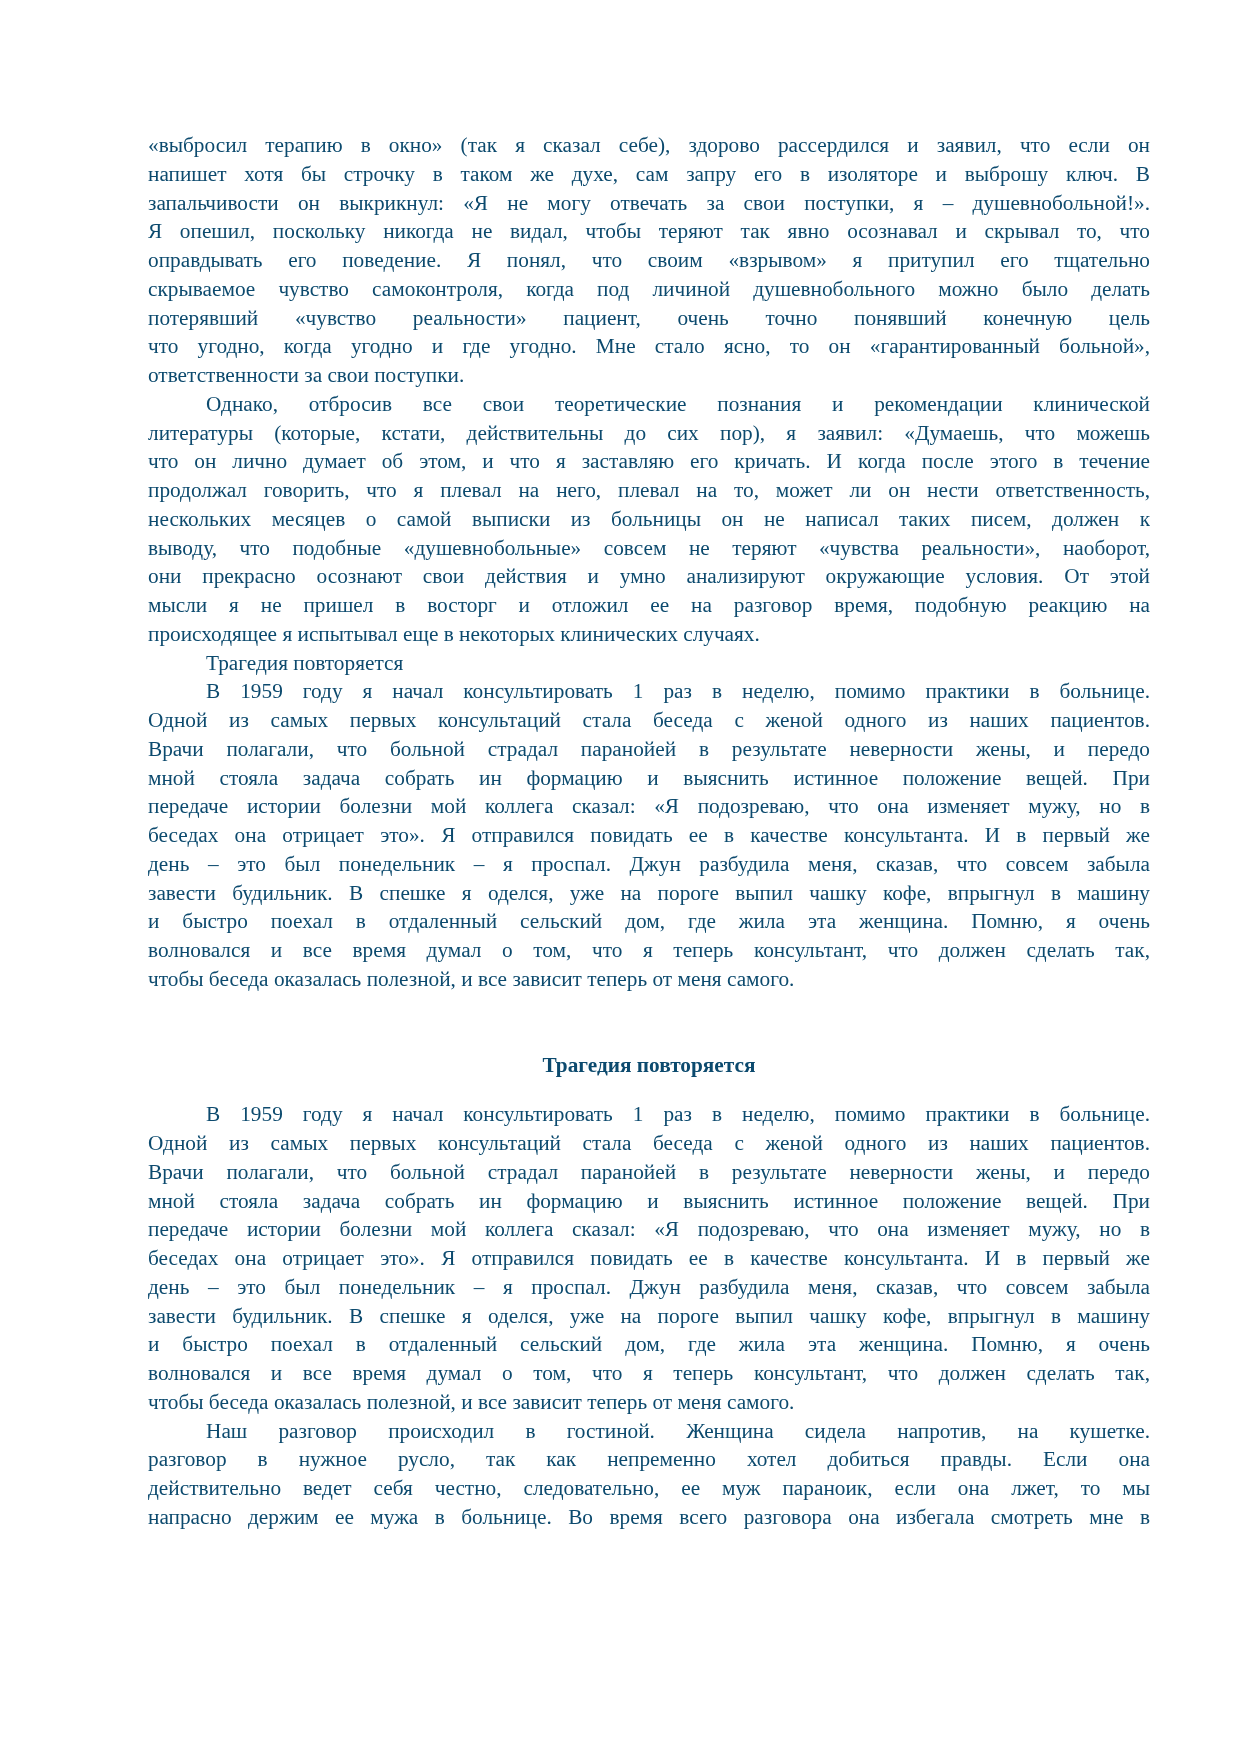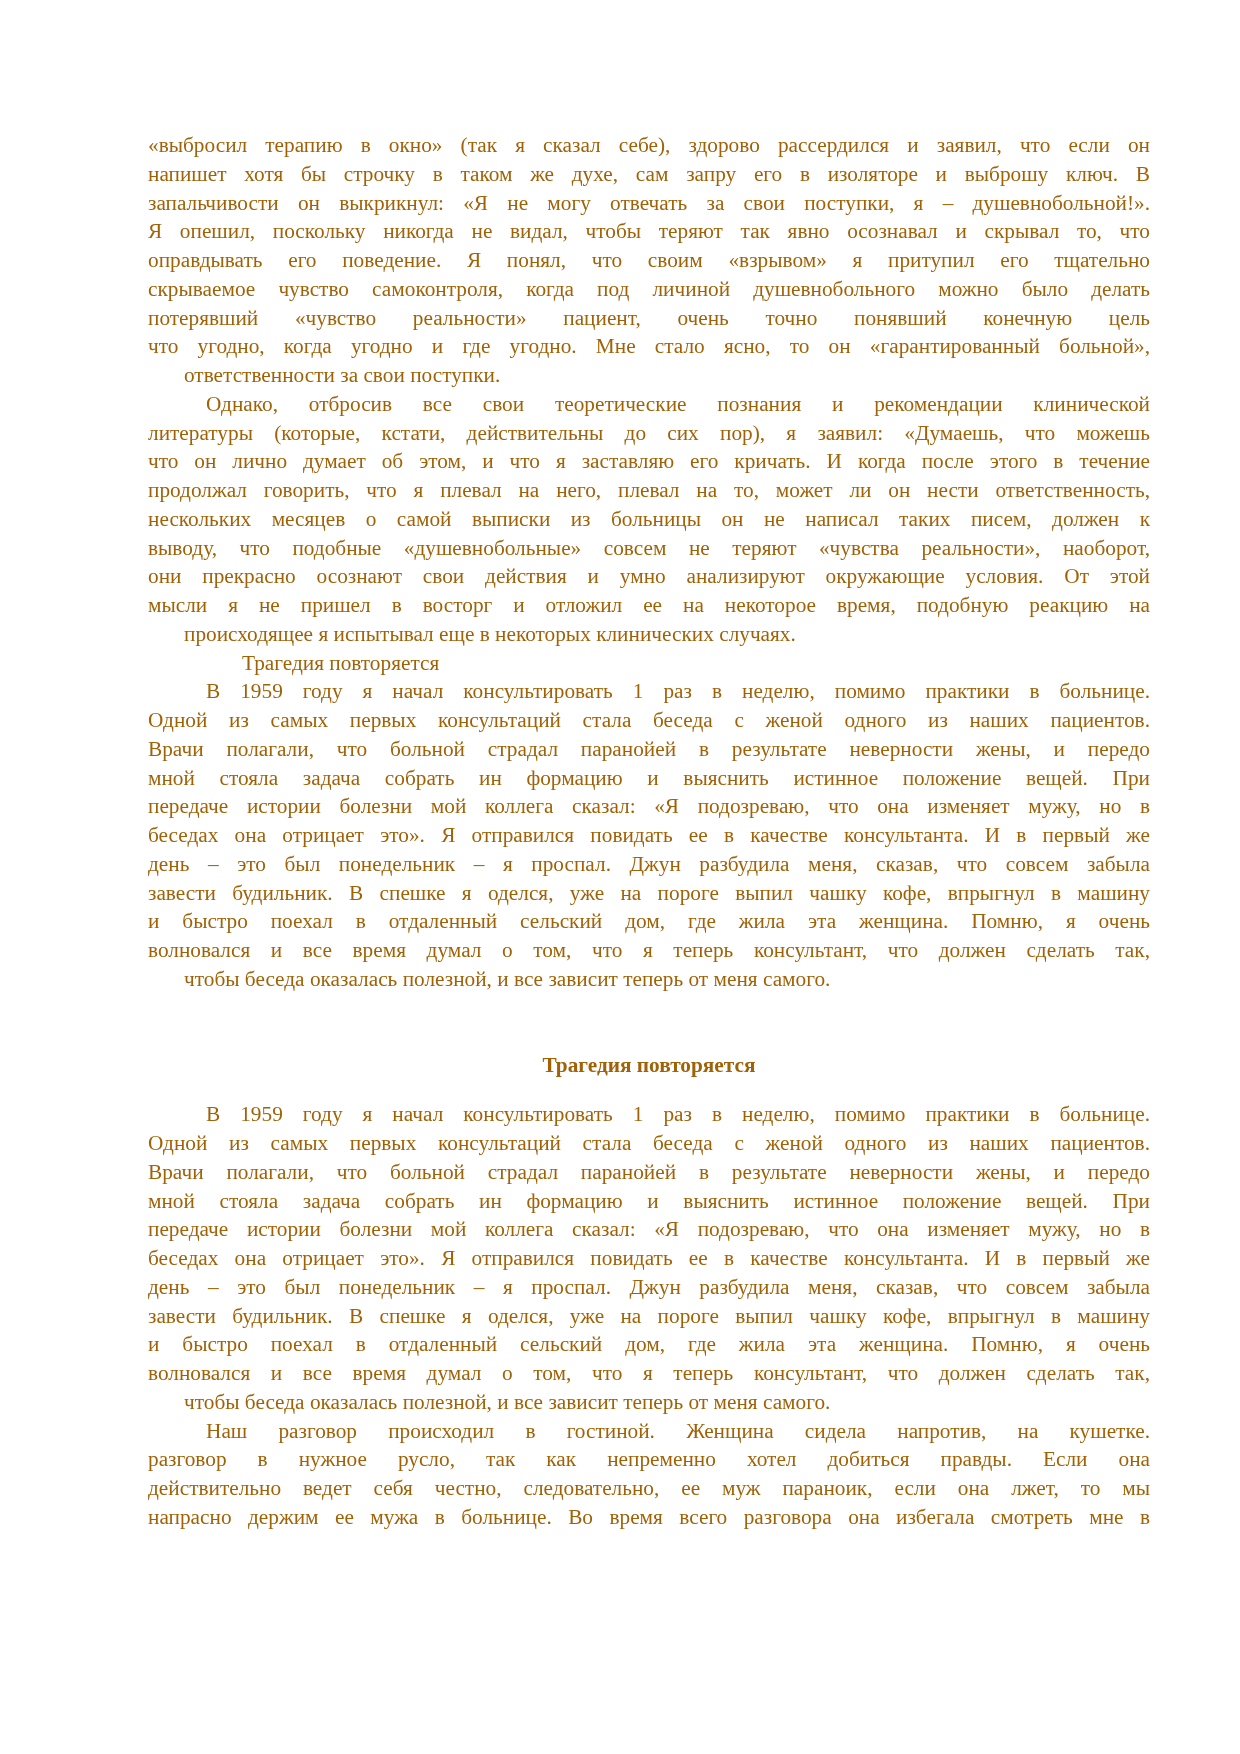--- a/index.html
+++ b/index.html
@@ -1,27 +1,27 @@
 <!DOCTYPE html>
 <html><head>
 <meta charset="utf-8">
 <style>
   html, body { margin: 0; padding: 0; background: #ffffff; }
   body { width: 1240px; height: 1754px; position: relative; overflow: hidden; }
   .page {
     position: absolute; left: 148px; top: 131px; width: 1002px;
     font-family: "Liberation Serif", "DejaVu Serif", serif;
-    font-size: 21.3px; color: #a16207;
+    font-size: 21.3px; color: #0c4a6e;
   }
   .ln {
     display: block; height: 28.75px; line-height: 28.75px;
     white-space: nowrap; text-align: justify; text-align-last: justify;
     overflow: hidden;
   }
-  .ln.last { text-align-last: left; margin-left: 36px; }
+  .ln.last { text-align-last: left; }
   .ln.ind { padding-left: 58px; }
   .gap1 { height: 57px; }
   .heading {
     display: block; text-align: center; font-weight: bold;
     height: 28.75px; line-height: 28.75px; font-size: 21.3px;
   }
   .gap2 { height: 21px; }
 </style>
 </head>
 <body>
@@ -41,21 +41,21 @@
   </div>
 
   <div>
     <span class="ln ind">Однако, отбросив все свои теоретические познания и рекомендации клинической</span>
     <span class="ln">литературы (которые, кстати, действительны до сих пор), я заявил: «Думаешь, что можешь</span>
     <span class="ln">что он лично думает об этом, и что я заставляю его кричать. И когда после этого в течение</span>
     <span class="ln">продолжал говорить, что я плевал на него, плевал на то, может ли он нести ответственность,</span>
     <span class="ln">нескольких месяцев о самой выписки из больницы он не написал таких писем, должен к</span>
     <span class="ln">выводу, что подобные «душевнобольные» совсем не теряют «чувства реальности», наоборот,</span>
     <span class="ln">они прекрасно осознают свои действия и умно анализируют окружающие условия. От этой</span>
-    <span class="ln">мысли я не пришел в восторг и отложил ее на некоторое время, подобную реакцию на</span>
+    <span class="ln">мысли я не пришел в восторг и отложил ее на разговор время, подобную реакцию на</span>
     <span class="ln last">происходящее я испытывал еще в некоторых клинических случаях.</span>
   </div>
 
   <div>
     <span class="ln ind last">Трагедия повторяется</span>
   </div>
 
   <div>
     <span class="ln ind">В 1959 году я начал консультировать 1 раз в неделю, помимо практики в больнице.</span>
     <span class="ln">Одной из самых первых консультаций стала беседа с женой одного из наших пациентов.</span>

